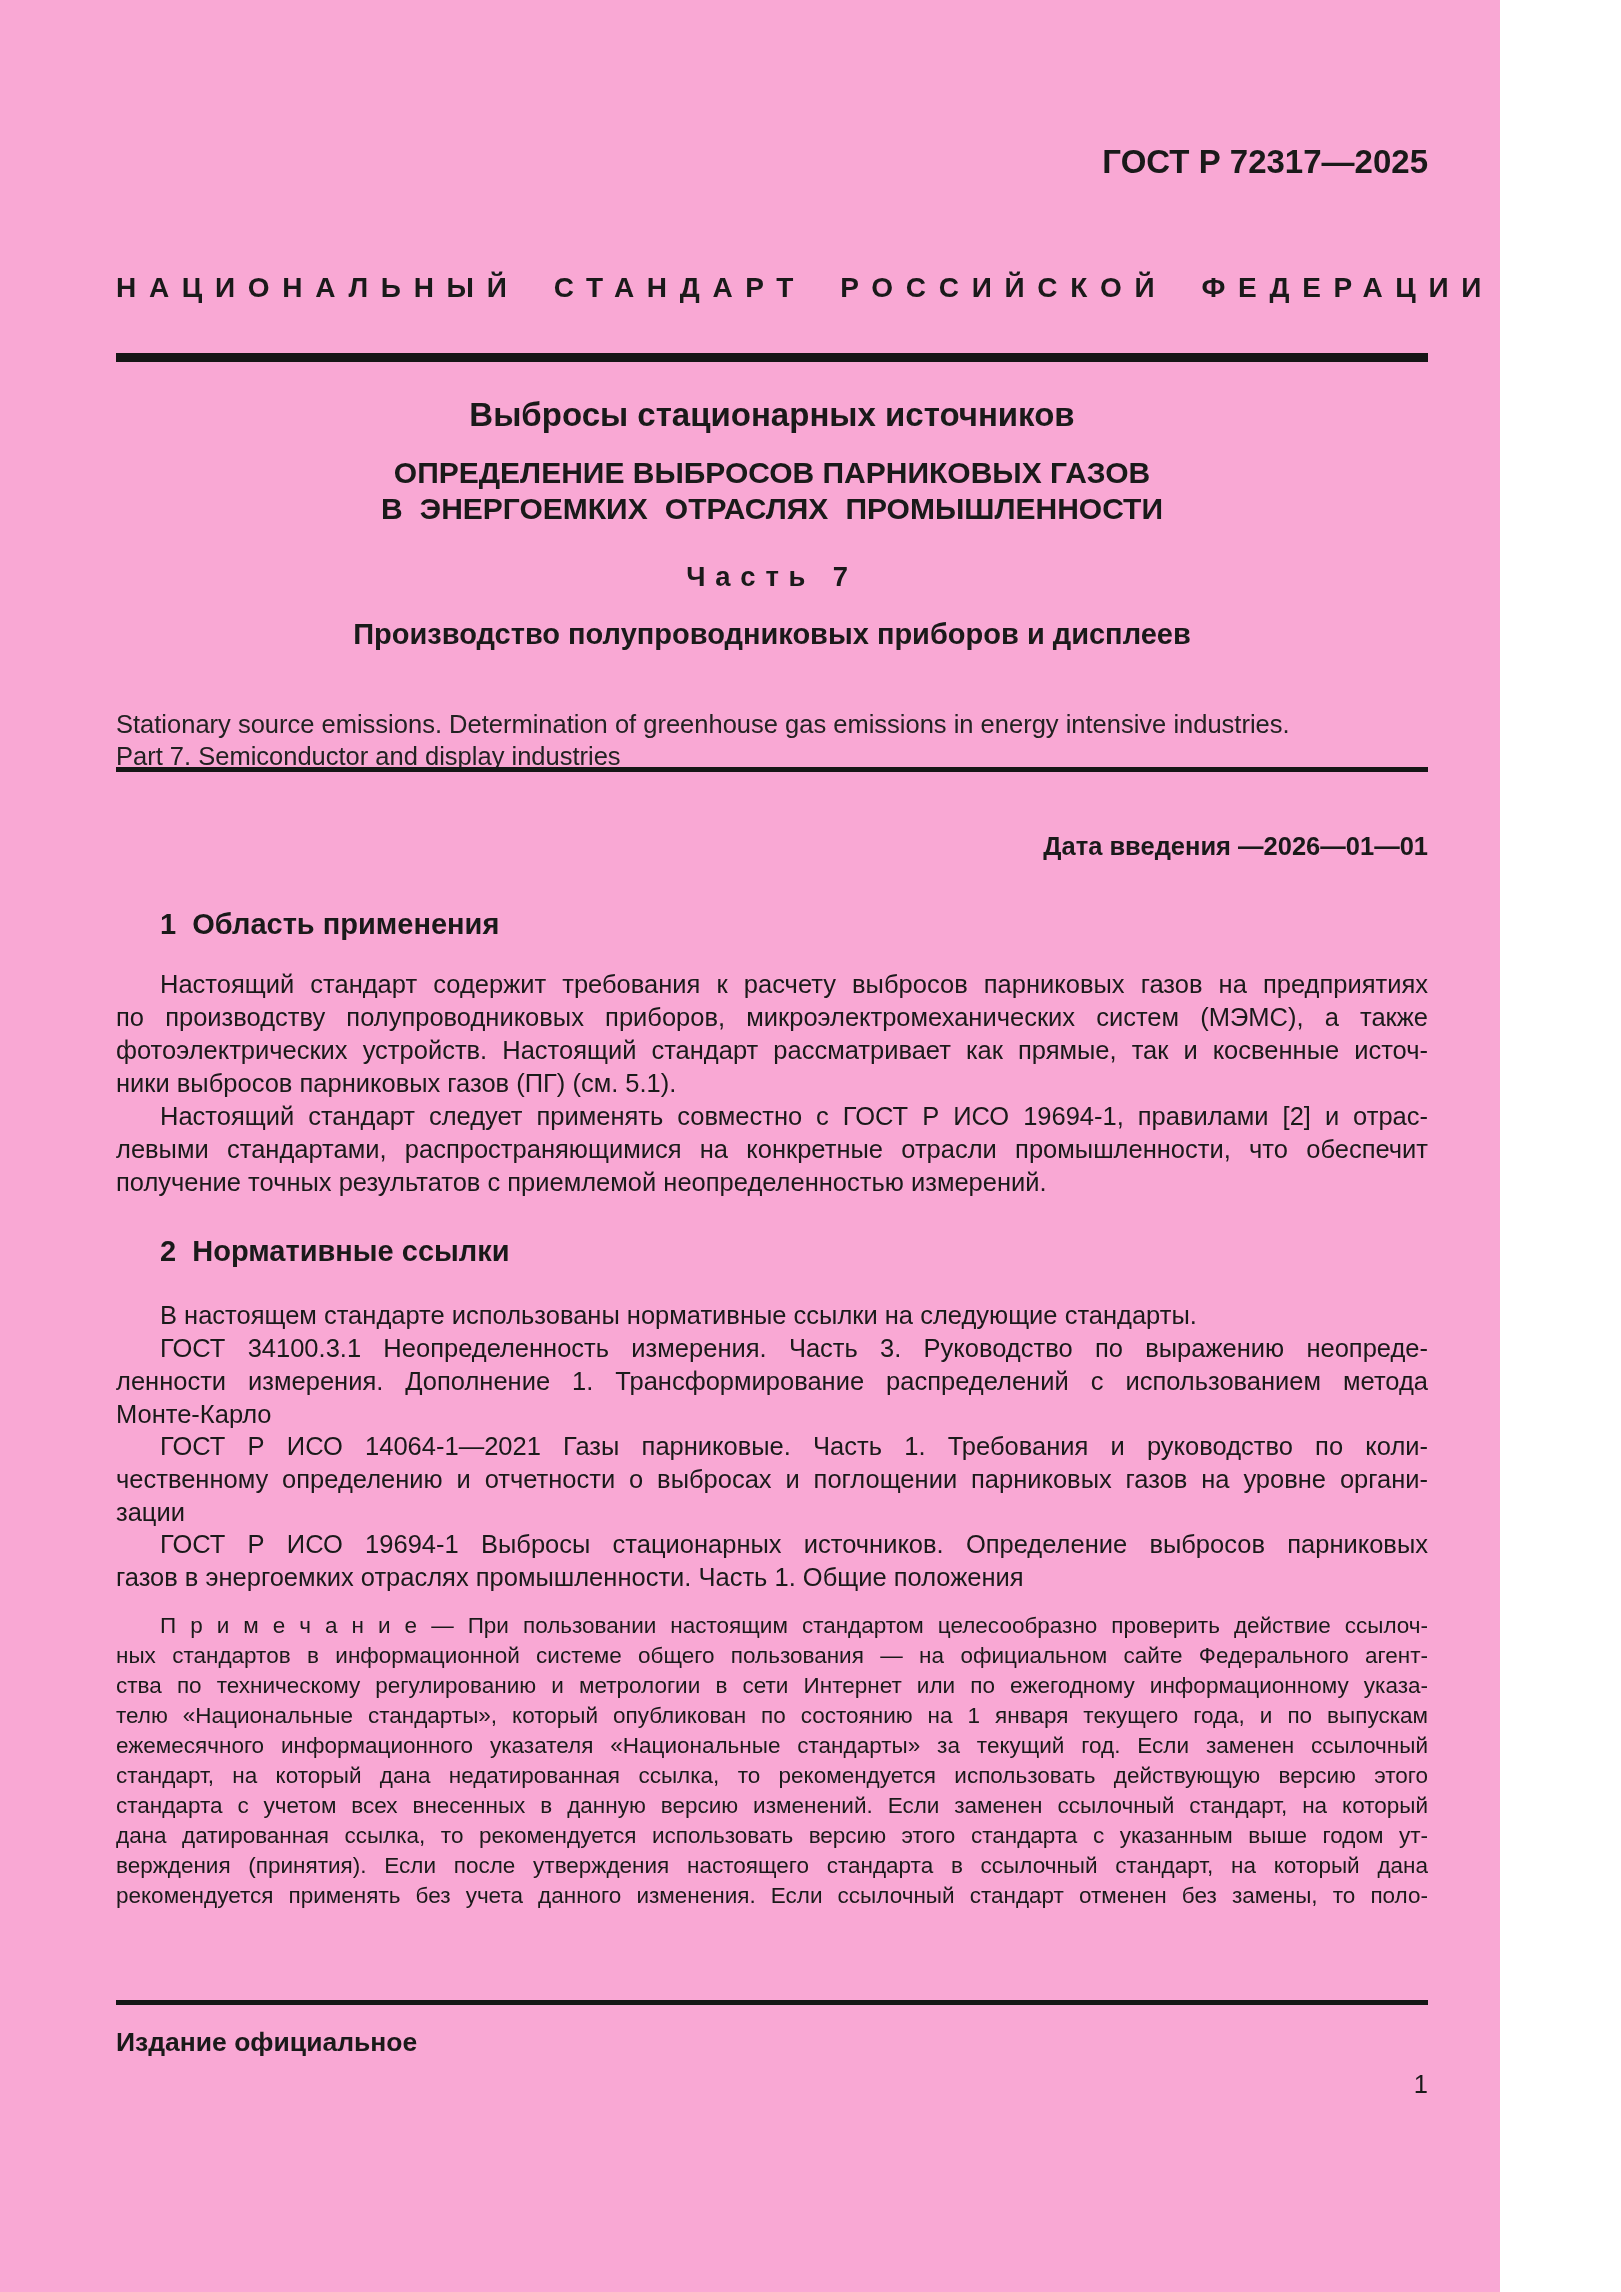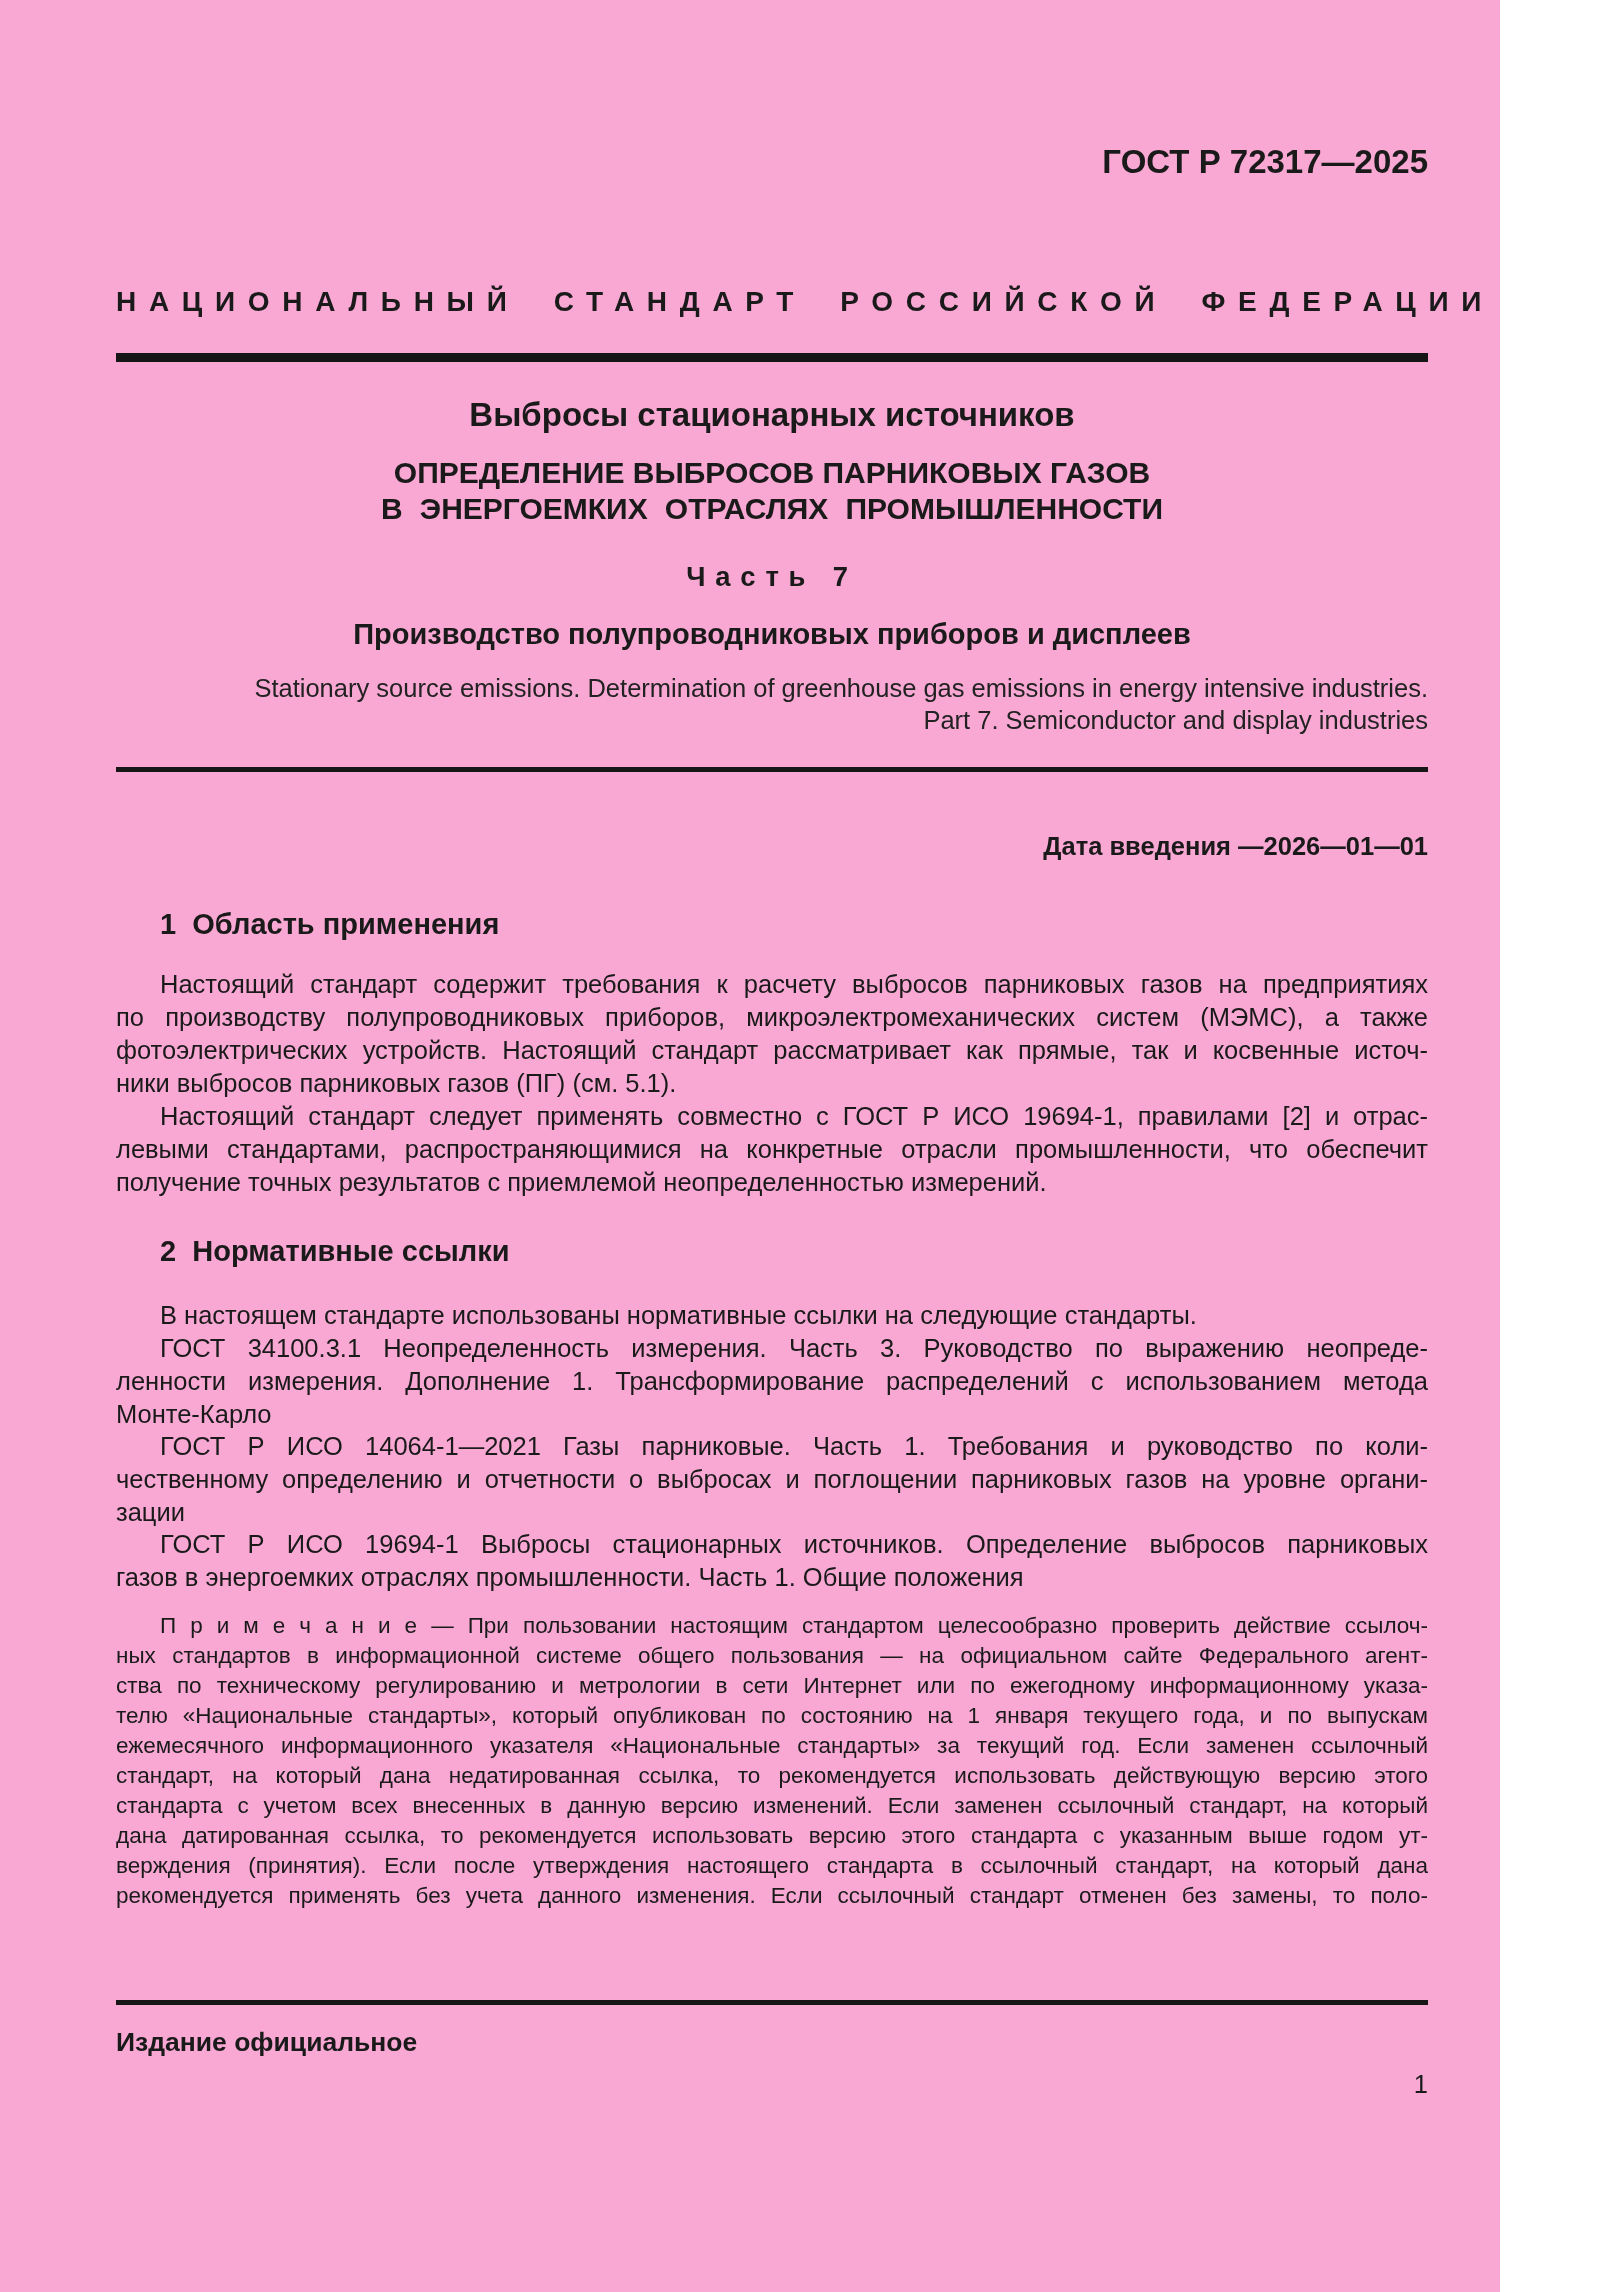--- a/index.html
+++ b/index.html
@@ -8,30 +8,30 @@
     width:1500px;height:2293px;
     background:#f9a8d4;
     font-family:Liberation Sans, sans-serif;
     color:#1a1a1a;
     overflow:hidden;
   }
   .abs{position:absolute;left:116px;width:1312px;}
   .rule{background:#161616;}
   .doc-number{top:143px;font-size:33px;font-weight:bold;text-align:right;}
   .fed-line{
-    top:286px;font-size:28px;font-weight:bold;text-align:center;
+    top:272px;font-size:28px;font-weight:bold;text-align:center;
     letter-spacing:12.7px;word-spacing:13.7px;white-space:nowrap;
   }
   .rule-top{top:353px;height:8.8px;}
   .group-title{top:396px;font-size:33px;font-weight:bold;text-align:center;}
   .main-title{top:455px;font-size:30px;font-weight:bold;text-align:center;line-height:36px;}
   .main-title .wide{word-spacing:8.8px;}
   .part-label{top:561px;font-size:27.4px;font-weight:bold;text-align:center;letter-spacing:9.8px;}
   .part-title{top:618px;font-size:29px;font-weight:bold;text-align:center;}
-  .en-title{top:672px;font-size:25.5px;text-align:right;line-height:32px;color:#222;}
+  .en-title{top:708px;font-size:25.5px;text-align:left;line-height:32px;color:#222;}
   .rule-mid{top:767px;height:4.9px;}
   .date-line{top:832px;font-size:25.5px;font-weight:bold;text-align:right;}
   .sec-h{font-size:29px;font-weight:bold;padding-left:44px;white-space:pre;}
   .sec-h1{top:908px;}
   .sec-h2{top:1235px;}
   .body-block{font-size:25.5px;line-height:33px;}
   .note-block{top:1611px;font-size:22.5px;line-height:30px;}
   .p1{top:968px;}
   .p2{top:1100px;}
   .s2intro{top:1299px;}

